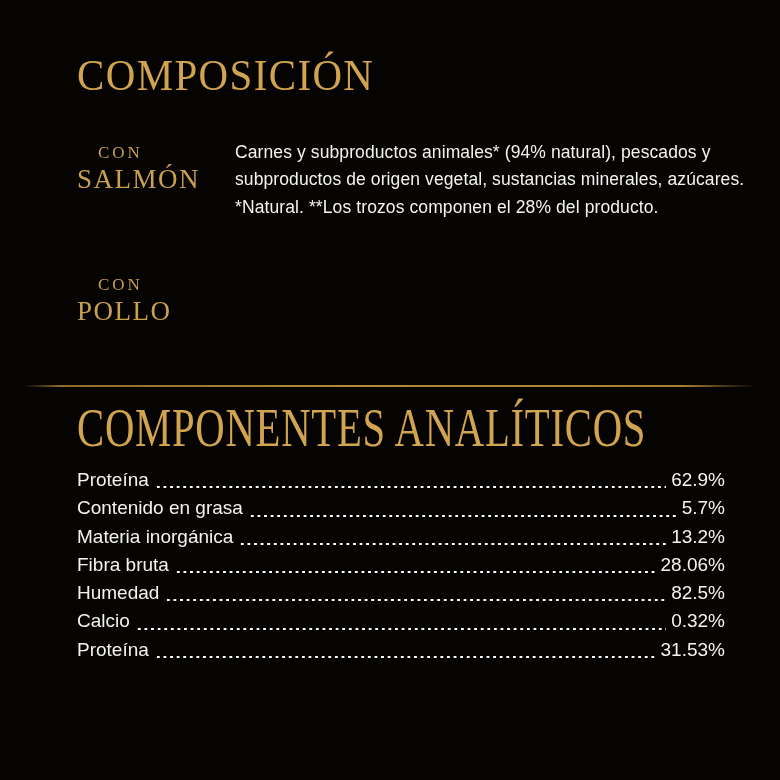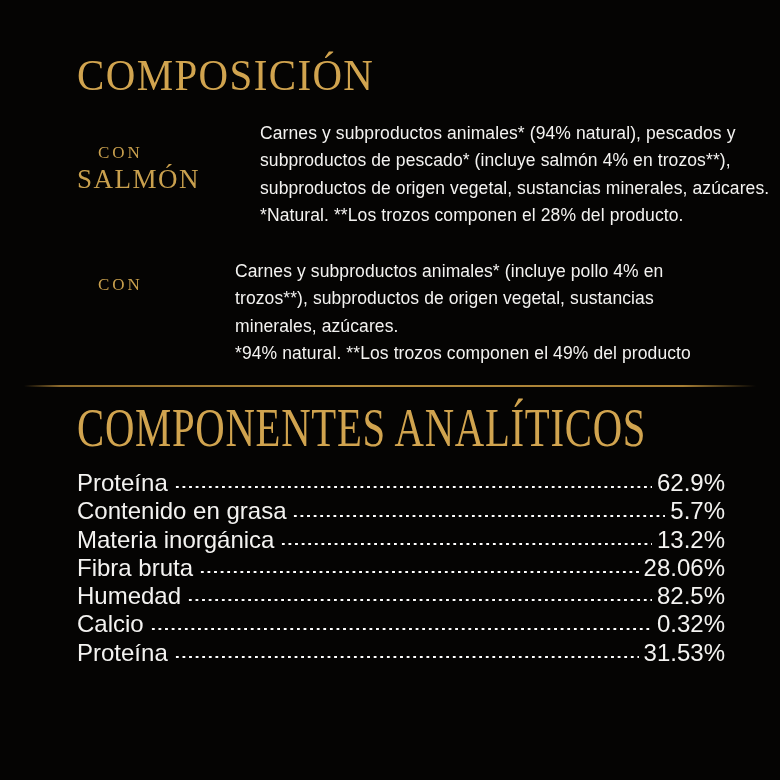--- a/index.html
+++ b/index.html
@@ -60,21 +60,21 @@
   
   .variant-text{
     position:absolute;
     left:235px;
     color:#f4f3f1;
     font-size:17.5px;
     line-height:27.3px;
     letter-spacing:0.1px;
     white-space:nowrap;
   }
-  #variant-salmon-text{ top:120px;margin-left:25px; }
+  #variant-salmon-text{ top:139px; }
   #variant-pollo-text{ top:258px; }
 
   
   .divider{
     position:absolute;
     left:24px; top:377px;
     width:732px; height:2px;
     border:0;
     background:linear-gradient(90deg,
       rgba(150,110,45,0) 0%,
@@ -83,21 +83,21 @@
       #a87f35 90%,
       rgba(150,110,45,0) 100%);
   }
 
   
   .analytics-table{
     position:absolute;
     left:77px; top:469px;
     width:648px;
     color:#f4f3f1;
-    font-size:24px;
+    font-size:19px;
   }
   .analytics-row{
     display:flex;
     align-items:baseline;
     height:28.3px;
   }
   .row-label{white-space:nowrap;}
   .row-leader{
     flex:1;
     align-self:flex-end;
@@ -116,33 +116,27 @@
 <div class="panel">
 
   <h1 class="h-main" id="composition-title">COMPOSICIÓN</h1>
 
   <div class="variant-label" id="variant-salmon-label">
     <div class="variant-prefix">CON</div>
     <div class="variant-name">SALMÓN</div>
   </div>
   <div class="variant-text" id="variant-salmon-text">
     <div>Carnes y subproductos animales* (94% natural), pescados y</div>
-    <div>subproductos de pescado* (incluye salmón 4% en trozos**),</div>
     <div>subproductos de origen vegetal, sustancias minerales, azúcares.</div>
     <div>*Natural. **Los trozos componen el 28% del producto.</div>
   </div>
 
   <div class="variant-label" id="variant-pollo-label">
     <div class="variant-prefix">CON</div>
-  </div>
-  <div class="variant-text" id="variant-pollo-text">
-    <div>Carnes y subproductos animales* (incluye pollo 4% en</div>
-    <div>trozos**), subproductos de origen vegetal, sustancias</div>
-    <div>minerales, azúcares.</div>
-    <div>*94% natural. **Los trozos componen el 49% del producto</div>
+    <div class="variant-name">POLLO</div>
   </div>
 
   <hr class="divider">
 
   <h2 class="h-main" id="analytics-title">COMPONENTES ANALÍTICOS</h2>
 
   <div class="analytics-table">
     <div class="analytics-row">
       <span class="row-label">Proteína</span>
       <span class="row-leader"></span>

